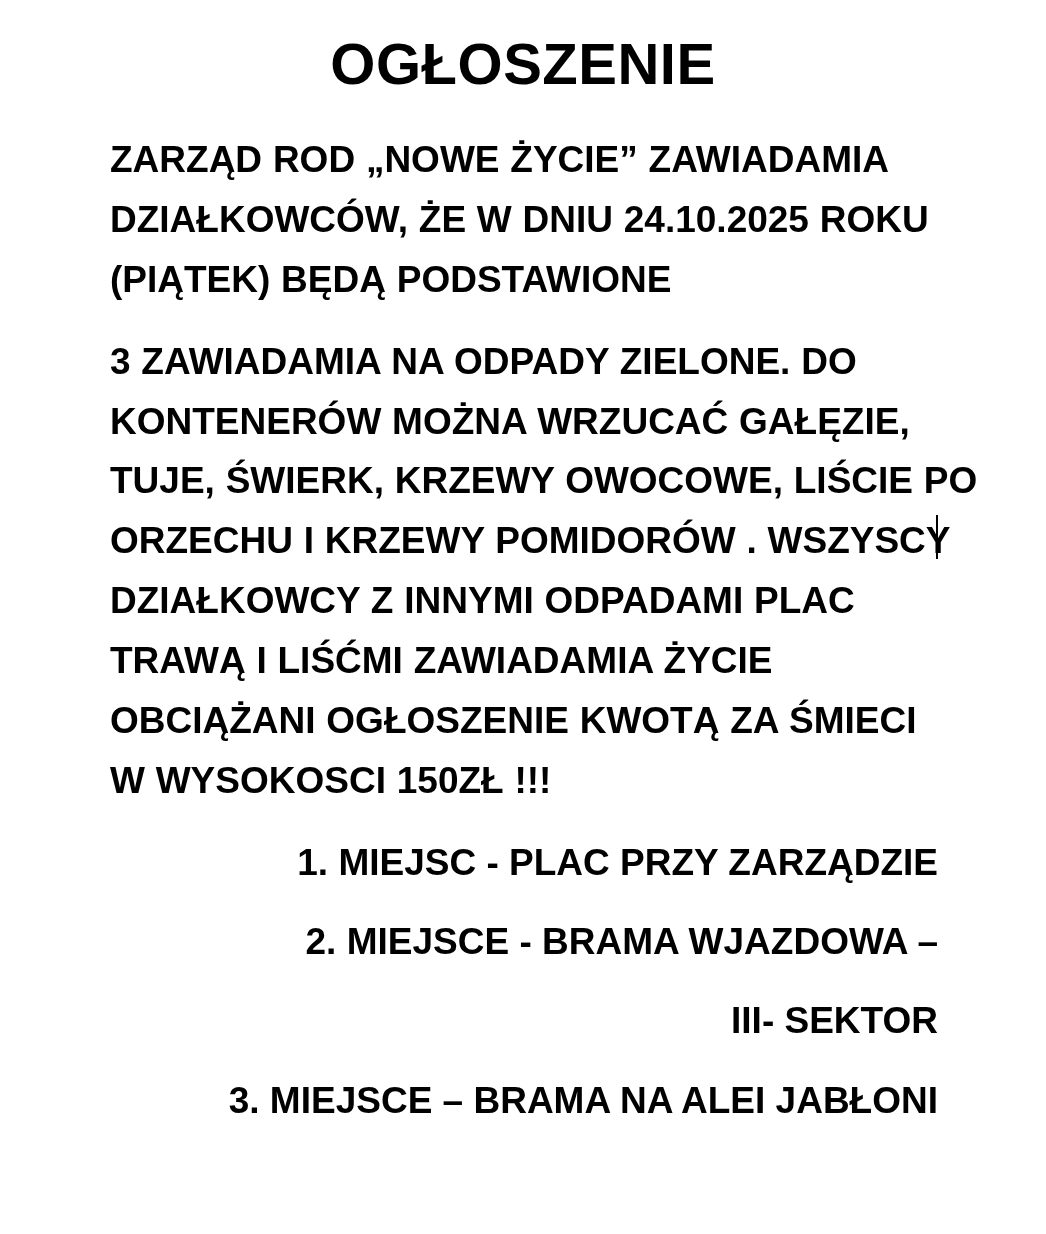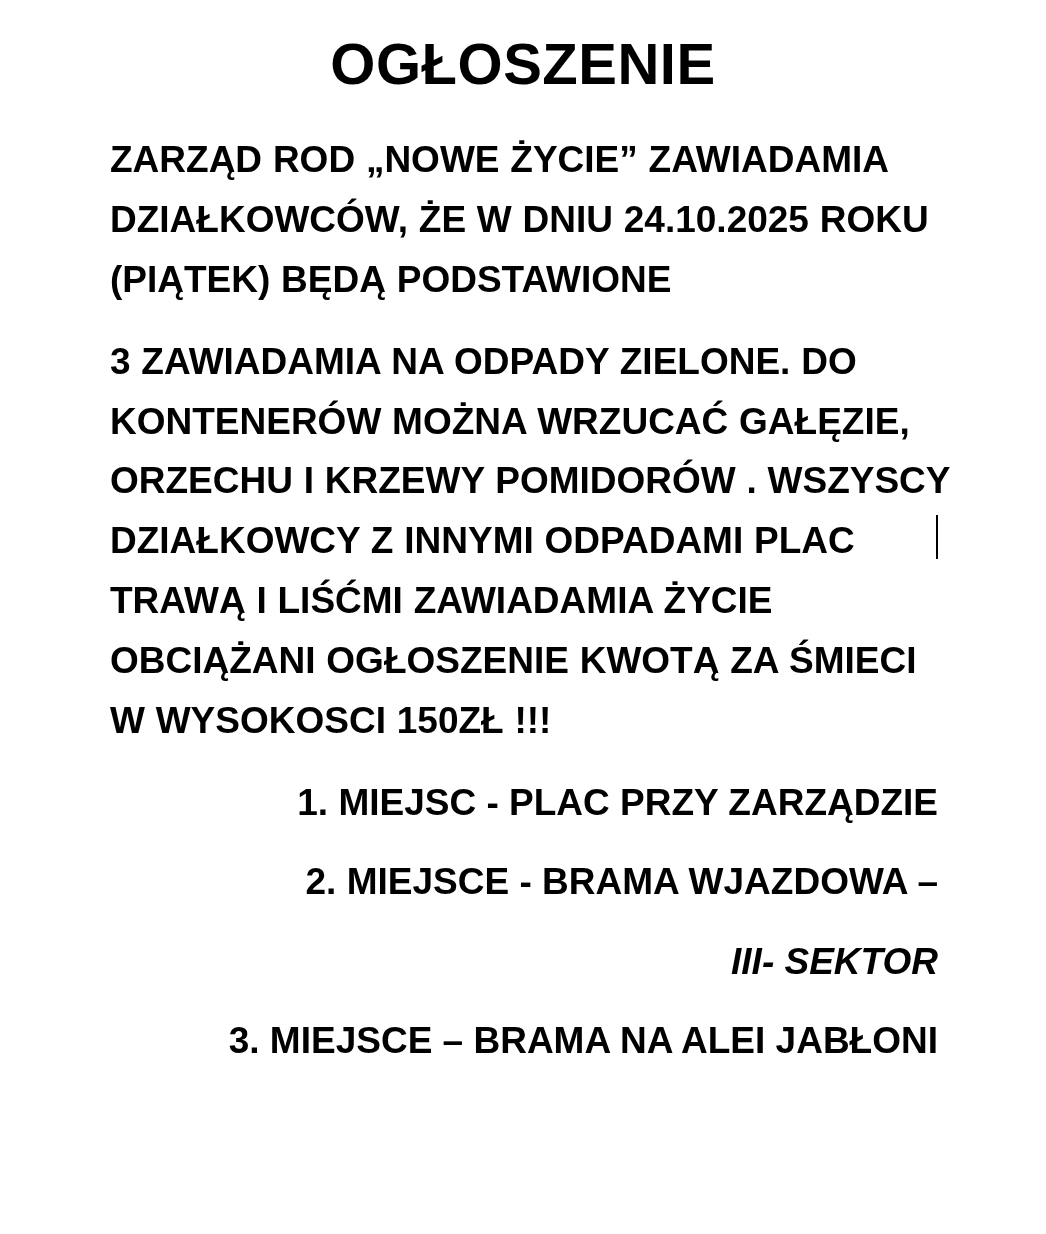--- a/index.html
+++ b/index.html
@@ -34,21 +34,20 @@
     font-size: 37px;
     font-weight: bold;
     line-height: 1.62;
     margin: 0 0 22px 2px;
     text-align: justify;
     text-justify: inter-word;
     word-spacing: 0.5px;
   }
   .para-indent {
     padding-left: 12px;
-    font-style: italic;
   }
   
   .para > span.line {
     display: block;
   }
   .just-line {
     display: flex;
     justify-content: space-between;
     white-space: nowrap;
   }
@@ -98,20 +97,21 @@
       <span>ODPADY</span>
       <span>ZIELONE.</span>
       <span>DO</span>
     </span>
     <span class="line just-line">
       <span>KONTENERÓW</span>
       <span>MOŻNA</span>
       <span>WRZUCAĆ</span>
       <span>GAŁĘZIE,</span>
     </span>
+    <span class="line just-line free">TUJE, ŚWIERK, KRZEWY OWOCOWE, LIŚCIE PO</span>
     <span class="line just-line free">ORZECHU I KRZEWY POMIDORÓW . WSZYSCY</span>
     <span class="line just-line">
       <span>DZIAŁKOWCY</span>
       <span>Z</span>
       <span>INNYMI</span>
       <span>ODPADAMI</span>
       <span>PLAC</span>
     </span>
     <span class="line just-line">
       <span>TRAWĄ</span>

